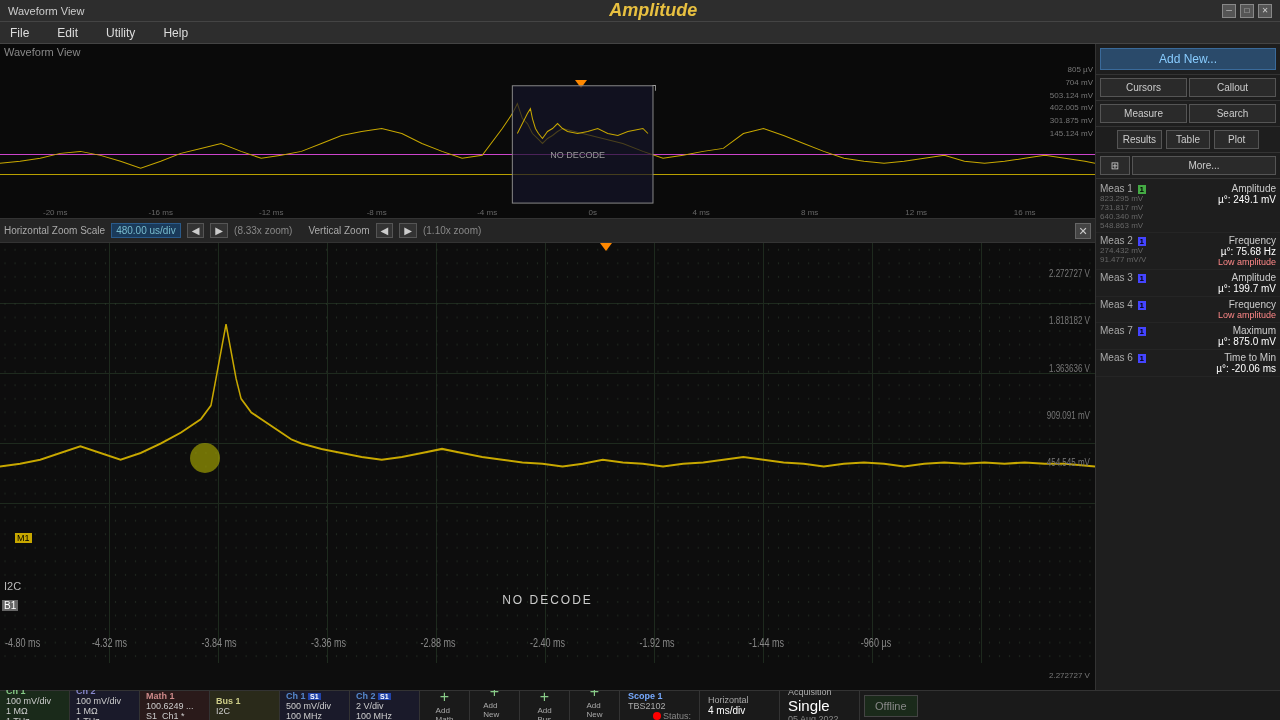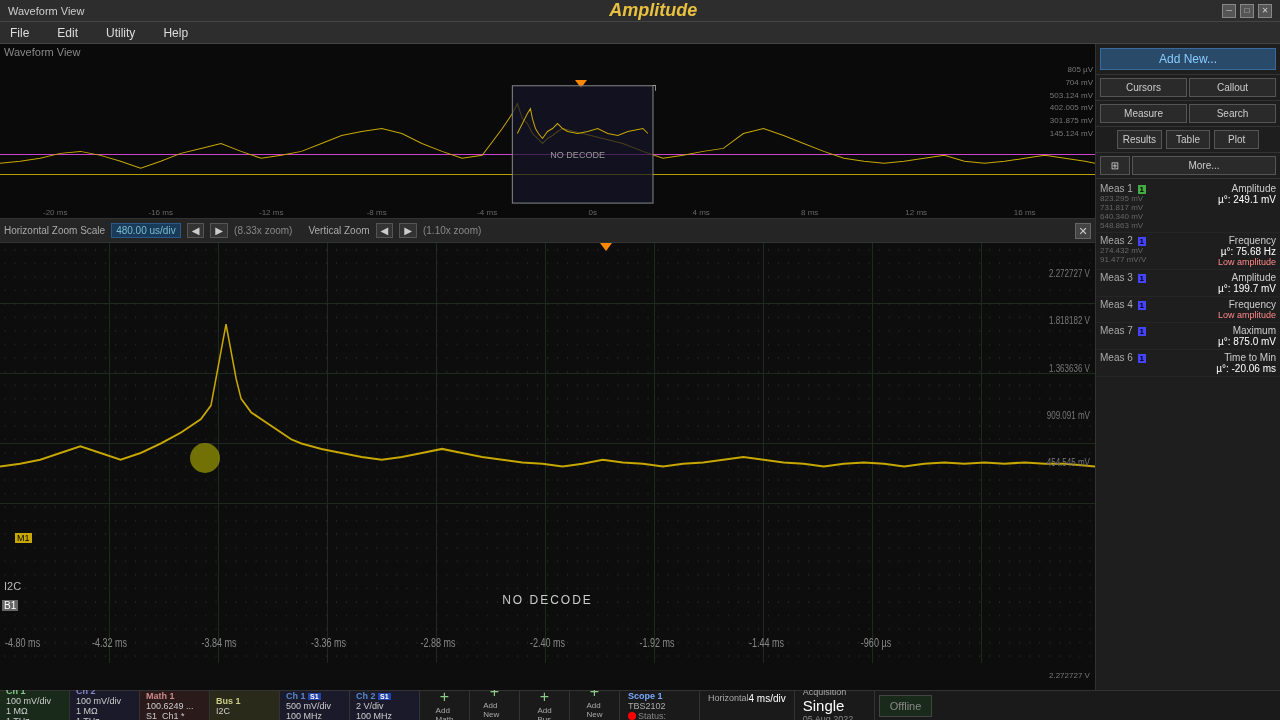--- a/index.html
+++ b/index.html
@@ -279,21 +279,21 @@
       justify-content: center;
       padding: 2px 8px;
       border-right: 1px solid #333;
       min-width: 80px;
     }
     .scope-label { color: #7af; font-size: 9px; font-weight: bold; }
     .scope-id { color: #aaa; font-size: 9px; }
 
     #horiz-section {
       display: flex;
-      flex-direction: row;
+      flex-direction: column;
       justify-content: center;
       padding: 2px 8px;
       border-right: 1px solid #333;
       min-width: 80px;
     }
     .horiz-label { color: #aaa; font-size: 9px; }
     .horiz-val { color: #fff; font-size: 10px; }
 
     #acq-section {
       display: flex;
@@ -311,21 +311,21 @@
       color: #888;
       border: 1px solid #444;
       padding: 4px 10px;
       cursor: pointer;
       font-size: 11px;
       margin: auto 4px;
     }
 
     #status-dot { width: 8px; height: 8px; border-radius: 50%; background: #f00; display: inline-block; margin-right: 2px; }
     #status-text { color: #888; font-size: 9px; }
-    #status-row { display: flex; align-items: center; }
+    #status-row { display: flex; align-items: center; justify-content: flex-end; }
     #date-text { color: #888; font-size: 9px; }
 
     
     #overview-wf {
       position: absolute;
       top: 0; left: 0;
       width: 100%;
       height: 100%;
     }
   </style>

